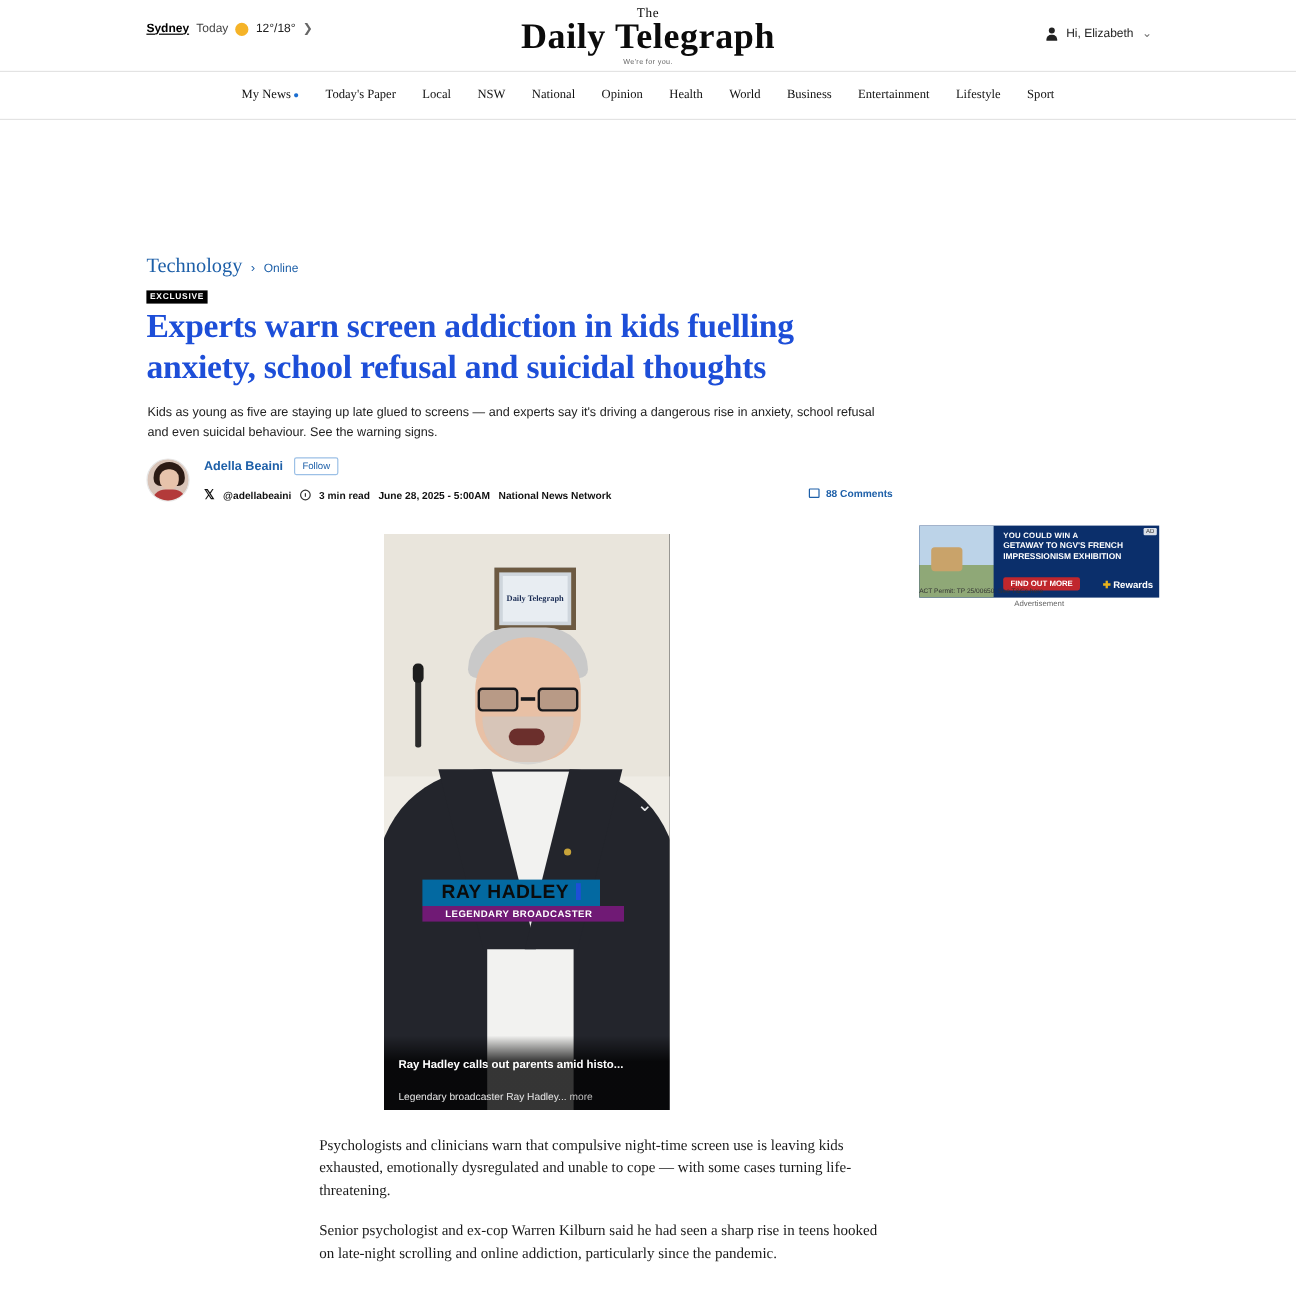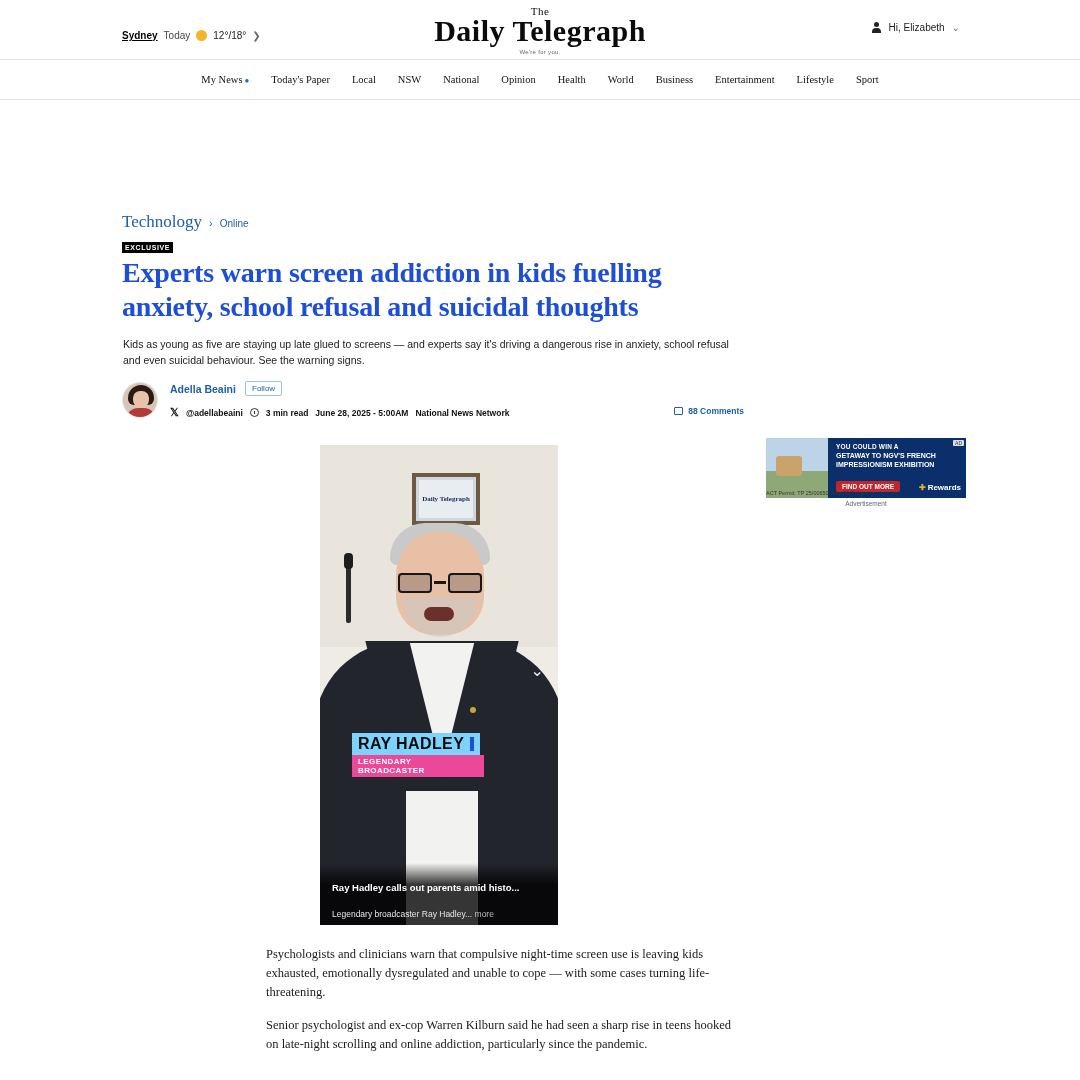--- a/index.html
+++ b/index.html
@@ -13,21 +13,21 @@
   .page { position: relative; width: 1080px; height: 1080px; background: #fff; }
 
   
   .topbar {
     position: relative;
     height: 60px;
     border-bottom: 1px solid #e3e3e3;
     display: flex; align-items: center;
   }
   .weather {
-    position: absolute; left: 122px; top: 30px;
+    position: absolute; left: 122px; top: 18px;
     display: flex; align-items: center; gap: 6px;
     font-size: 10px; color: #333;
   }
   .weather .city { text-decoration: underline; font-weight: bold; color: #000; }
   .weather .today { color: #444; }
   .sun {
     width: 11px; height: 11px; border-radius: 50%;
     background: #f5b328; display: inline-block;
     box-shadow: 0 0 0 1px #fff;
   }
@@ -266,33 +266,33 @@
   .lav {
     position: absolute; left: 92px; top: 292px; width: 5px; height: 5px;
     border-radius: 50%; background: #1a1a1a;
   }
   .chev-down {
     position: absolute; right: 14px; top: 216px;
     color: #fff; font-size: 16px; opacity: .9;
   }
   .lower-third { position: absolute; left: 32px; top: 288px; width: 180px; }
   .lt-name {
-    background: #7dd3fc; color: #0b0b0b;
+    background: #0369a1; color: #0b0b0b;
     font-weight: bold; font-size: 16px; letter-spacing: .4px;
-    padding: 2px 6px; display: inline-block;
+    padding: 2px 16px; display: inline-block;
     font-family: "Liberation Sans", sans-serif;
   }
   .lt-name::after {
     content: ""; display: inline-block; width: 4px; height: 14px;
     background: #1e4fd8; margin-left: 6px; vertical-align: -2px;
   }
   .lt-role {
-    background: #ec4899; color: #fff;
+    background: #701a75; color: #fff;
     font-weight: bold; font-size: 8px; letter-spacing: .4px;
-    padding: 2px 6px; display: block; width: 132px;
+    padding: 2px 19px; display: block; width: 168px;
   }
   .vid-bottom {
     position: absolute; left: 0; right: 0; bottom: 0; height: 62px;
     background: linear-gradient(transparent, rgba(0,0,0,.78) 35%);
   }
   .vid-title {
     position: absolute; left: 12px; bottom: 32px; right: 10px;
     color: #fff; font-weight: bold; font-size: 9.5px;
     white-space: nowrap; overflow: hidden; text-overflow: ellipsis;
   }

